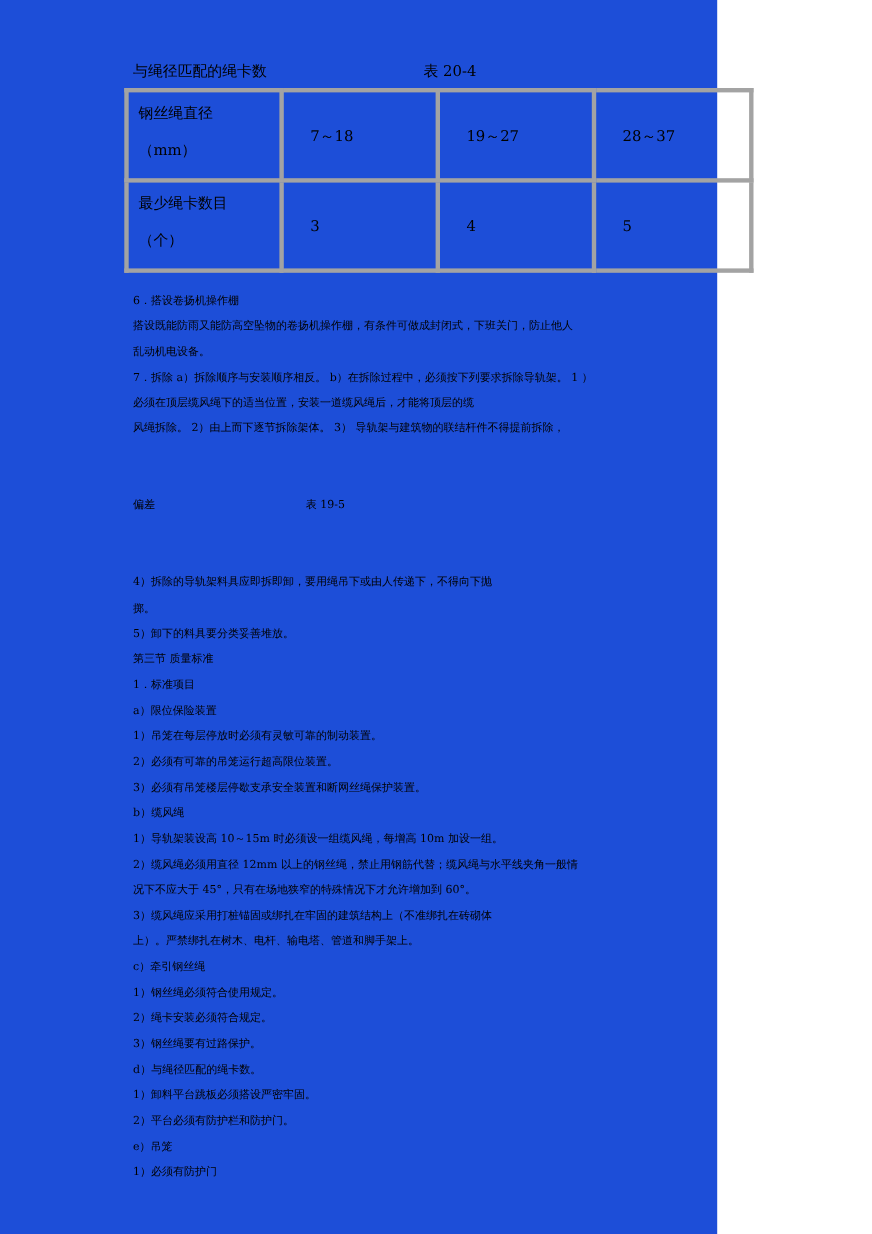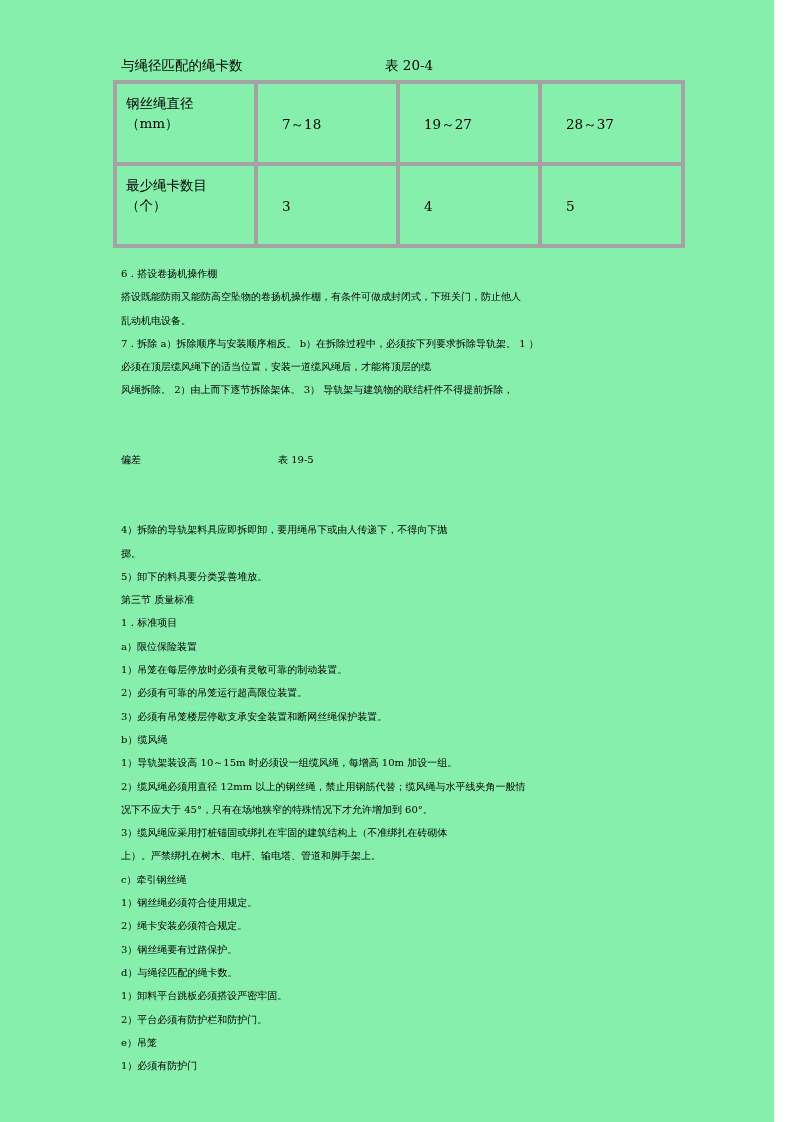--- a/index.html
+++ b/index.html
@@ -12,23 +12,23 @@
     height: 1122px;
     position: relative;
     font-family: "DejaVu Serif", "Liberation Serif", serif;
     color: #000000;
     overflow: hidden;
   }
   .page {
     position: absolute;
     left: 0;
     top: 0;
-    width: 774px;
+    width: 652px;
     height: 1122px;
-    background: #86efac;
+    background: #1d4ed8;
   }
   .content {
     position: absolute;
     left: 113px;
     top: 52px;
     width: 570px;
   }
 
   
   .caption-row {
@@ -66,21 +66,21 @@
   table.spec-table col.c2 { width: 142px; }
   table.spec-table col.c3 { width: 142px; }
   table.spec-table col.c4 { width: 143px; }
 
   .cell-head {
     padding: 9px 0 10px 9px;
     height: 58px;
     box-sizing: border-box;
   }
   .cell-head .l1 { display: block; line-height: 20px; }
-  .cell-head .l2 { display: block; line-height: 20px; }
+  .cell-head .l2 { display: block; line-height: 20px; margin-top: 14px; }
   .cell-val {
     padding: 0 0 0 9px;
     height: 78px;
     box-sizing: border-box;
     position: relative;
   }
   .cell-val span {
     position: absolute;
     left: 24px;
     top: 32px;

